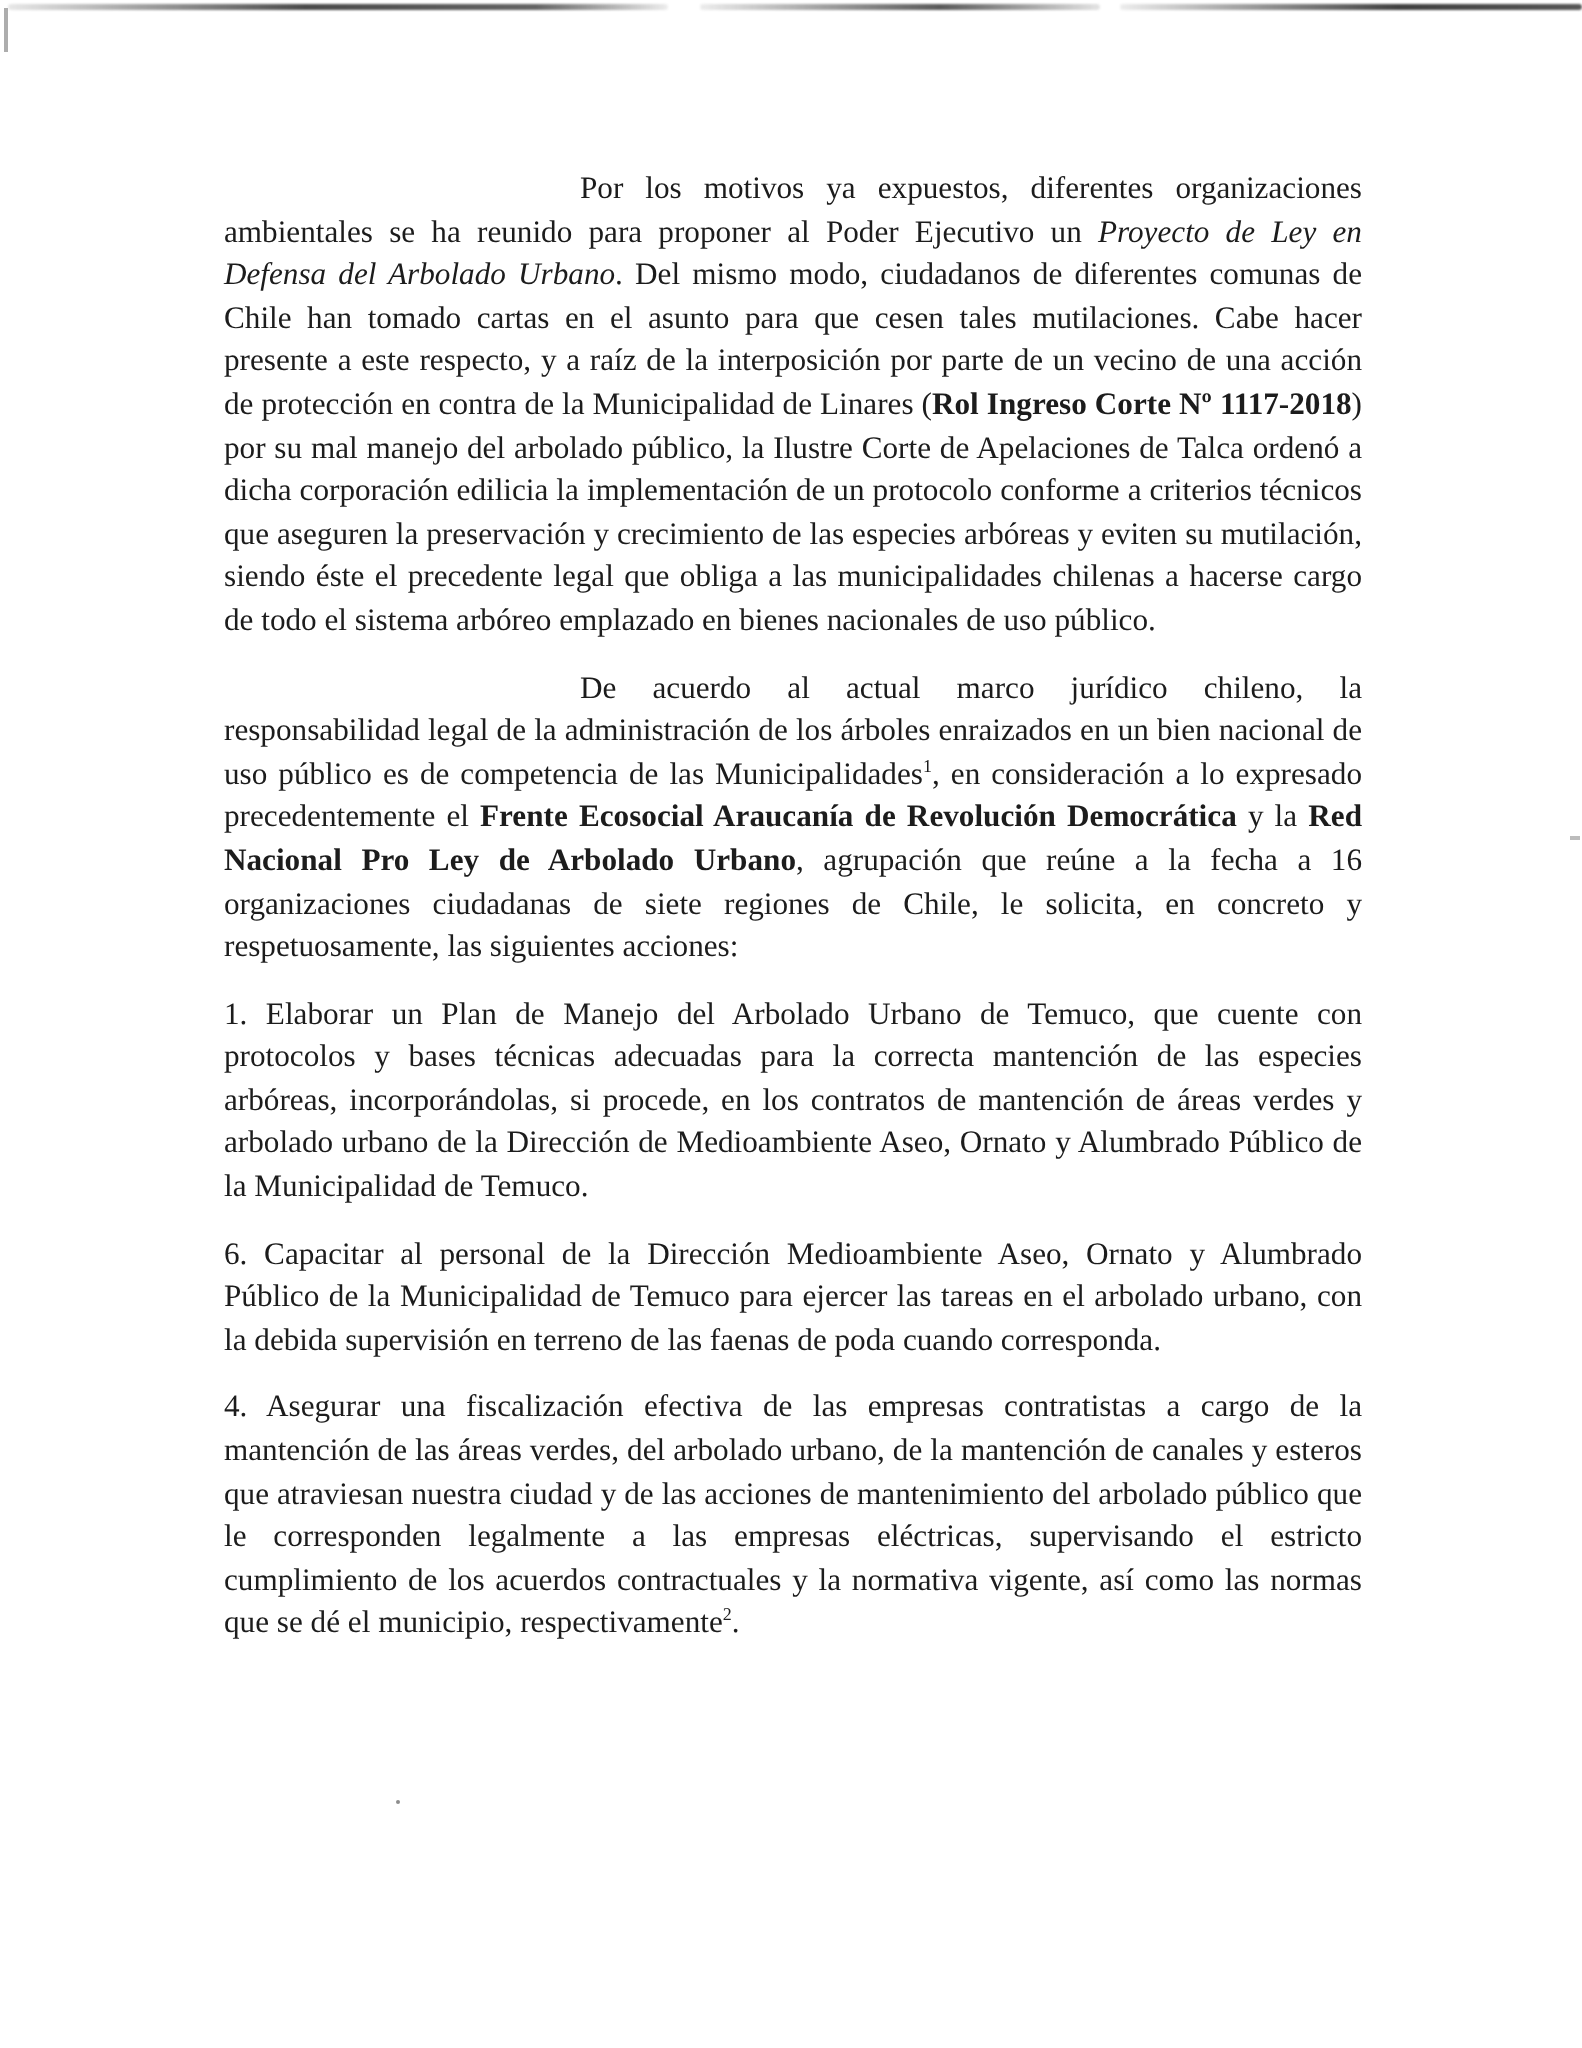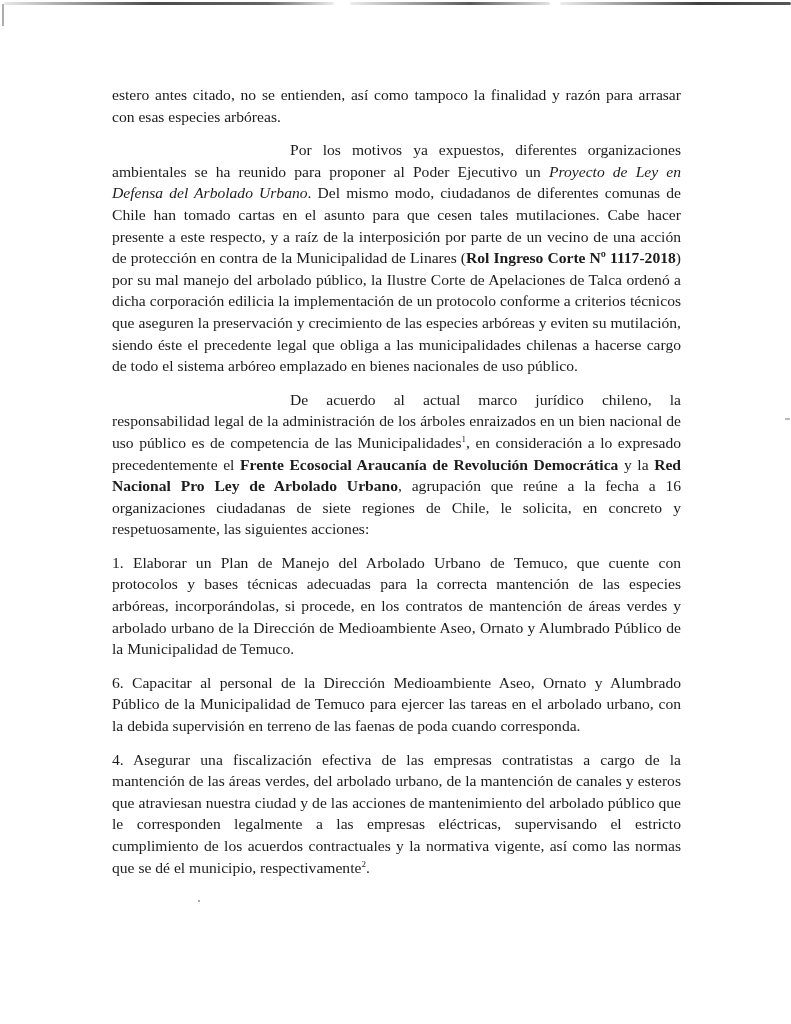--- a/index.html
+++ b/index.html
@@ -75,23 +75,20 @@
 
 <div class="scan-edge e1"></div>
 <div class="scan-edge e2"></div>
 <div class="scan-edge e3"></div>
 <div class="scan-left"></div>
 <div class="margin-mark"></div>
 <div class="speck" style="left:198px; top:900px;"></div>
 
 <div class="page-content">
 
-  <p class="para">
-    <span>estero antes citado, no  se  entienden, así como tampoco la finalidad y razón para  arrasar con esas especies arbóreas.</span>
-  </p>
 
   <p class="para indent">
     <span>Por los motivos ya expuestos, diferentes organizaciones ambientales se ha reunido para proponer al Poder Ejecutivo un </span><i>Proyecto de Ley en Defensa del Arbolado Urbano</i><span>. Del mismo modo, ciudadanos de diferentes comunas de Chile han tomado cartas en el asunto para que cesen tales mutilaciones. Cabe hacer presente a este respecto, y a raíz de la interposición por parte de un vecino de una acción de protección en contra de la Municipalidad de Linares (</span><b>Rol Ingreso Corte Nº 1117-2018</b><span>) por su mal manejo del arbolado público, la Ilustre Corte de Apelaciones de Talca ordenó a dicha corporación edilicia la implementación de un protocolo conforme a criterios técnicos que aseguren la preservación y crecimiento de las especies arbóreas y eviten su mutilación, siendo éste el precedente legal que obliga a las municipalidades chilenas a hacerse cargo de todo el sistema arbóreo emplazado en bienes nacionales de uso público.</span>
   </p>
 
   <p class="para indent">
     <span>De acuerdo al actual marco jurídico chileno, la responsabilidad legal de la administración de los árboles enraizados en un bien nacional de uso público es de competencia de las Municipalidades</span><sup>1</sup><span>, en consideración a lo expresado precedentemente el </span><b>Frente Ecosocial Araucanía de Revolución Democrática</b><span> y la </span><b>Red Nacional Pro Ley de Arbolado Urbano</b><span>, agrupación que reúne a la fecha a 16 organizaciones ciudadanas de siete regiones de Chile,  le solicita, en concreto y respetuosamente, las siguientes acciones:</span>
   </p>
 
   <p class="para">

